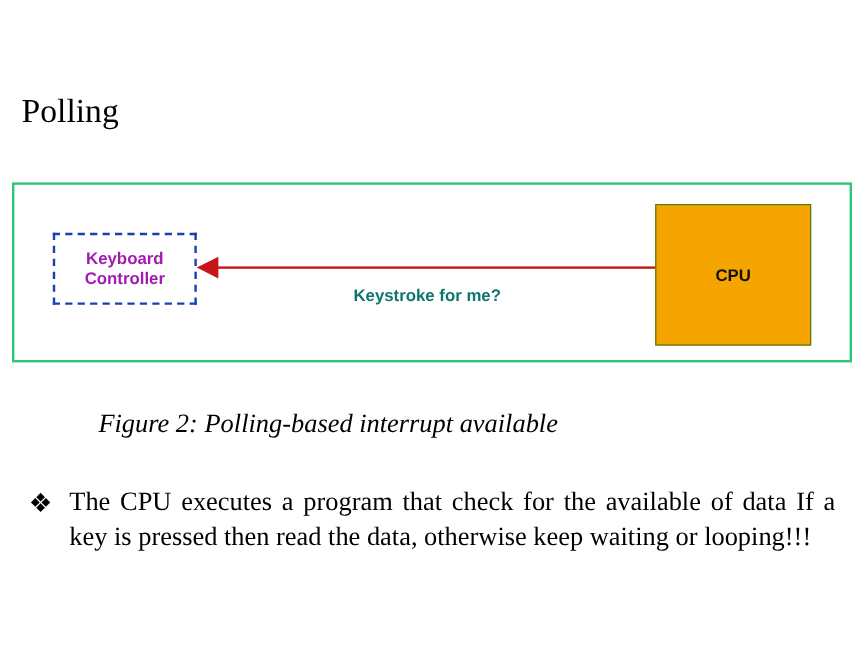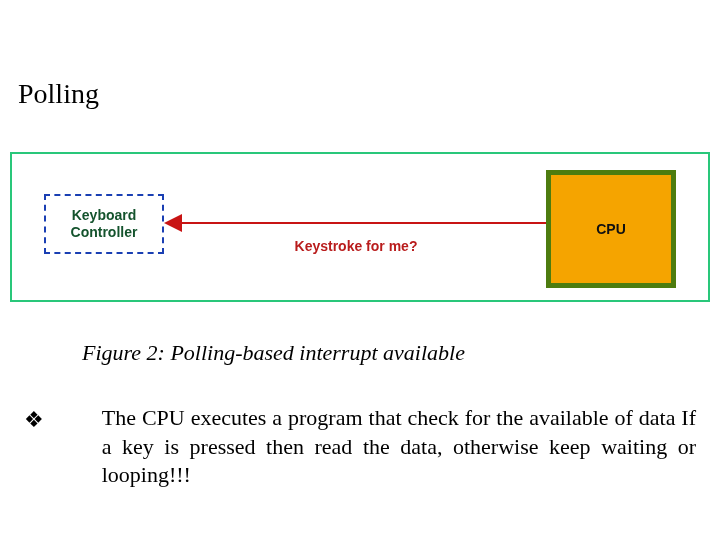--- a/index.html
+++ b/index.html
@@ -3,41 +3,41 @@
 <meta charset="utf-8">
 <style>
   * { box-sizing: border-box; margin: 0; padding: 0; }
   html, body { width: 720px; height: 540px; background: #fff; font-family: Georgia, 'Times New Roman', serif; color: #000; }
   .slide { position: relative; width: 664px; height: 540px; padding: 0; }
   .title { position: absolute; left: 18px; top: 78px; font-size: 28px; font-weight: 400; }
   .figure-border { position: absolute; left: 10px; top: 152px; width: 700px; height: 150px; border: 2px solid #29c77a; background: #fff; }
   .kb-box {
     position: absolute; left: 32px; top: 40px; width: 120px; height: 60px;
     border: 2px dashed #1a3fb3; display: flex; align-items: center; justify-content: center;
-    font-family: Verdana, Arial, sans-serif; font-weight: 700; color: #14532d; font-size: 14px; text-align: center;
+    font-family: Verdana, Arial, sans-serif; font-weight: 700; color: #a21caf; font-size: 14px; text-align: center;
     line-height: 1.25;
   }
   .cpu-box {
     position: absolute; right: 32px; top: 16px; width: 130px; height: 118px;
-    background: #f5a400; border: 5px solid #4d7c0f;
+    background: #f5a400; border: 1px solid #4d7c0f;
     display: flex; align-items: center; justify-content: center;
     font-family: Verdana, Arial, sans-serif; font-weight: 700; color: #111; font-size: 14px;
   }
   .arrow-wrap { position: absolute; left: 152px; top: 34px; width: 384px; height: 72px; }
   .q1 { position: absolute; left: 0; top: 0; width: 384px; text-align: center; font-family: Verdana, Arial, sans-serif; font-weight: 700; color: #c81414; font-size: 14px; }
-  .q2 { position: absolute; left: 0; top: 50px; width: 384px; text-align: center; font-family: Verdana, Arial, sans-serif; font-weight: 700; color: #b91c1c; font-size: 14px; }
+  .q2 { position: absolute; left: 0; top: 50px; width: 384px; text-align: center; font-family: Verdana, Arial, sans-serif; font-weight: 700; color: #0f766e; font-size: 14px; }
   .arrow-line { position: absolute; left: 16px; top: 34px; width: 368px; height: 2px; background: #c81414; }
   .arrow-head {
     position: absolute; left: 0; top: 26px; width: 0; height: 0;
     border-top: 9px solid transparent; border-bottom: 9px solid transparent; border-right: 18px solid #c81414;
   }
   .caption { position: absolute; left: 82px; top: 340px; font-style: italic; font-size: 22px; font-family: Georgia, 'Times New Roman', serif; }
   .bullet-row { position: absolute; left: 24px; top: 404px; width: 672px; display: flex; align-items: flex-start; }
   .bullet-glyph { flex: 0 0 auto; font-size: 22px; line-height: 1.3; padding-right: 14px; padding-top: 2px; }
-  .bullet-text { flex: 1 1 auto; font-size: 22px; line-height: 1.3; text-align: justify; font-family: Georgia, 'Times New Roman', serif; margin-left: 44px; }
+  .bullet-text { flex: 1 1 auto; font-size: 22px; line-height: 1.3; text-align: justify; font-family: Georgia, 'Times New Roman', serif; }
 </style>
 </head>
 <body>
 
 <div class="slide">
 
   <div class="title">Polling</div>
 
   <div class="figure-border">
     <div class="kb-box">Keyboard Controller</div>

